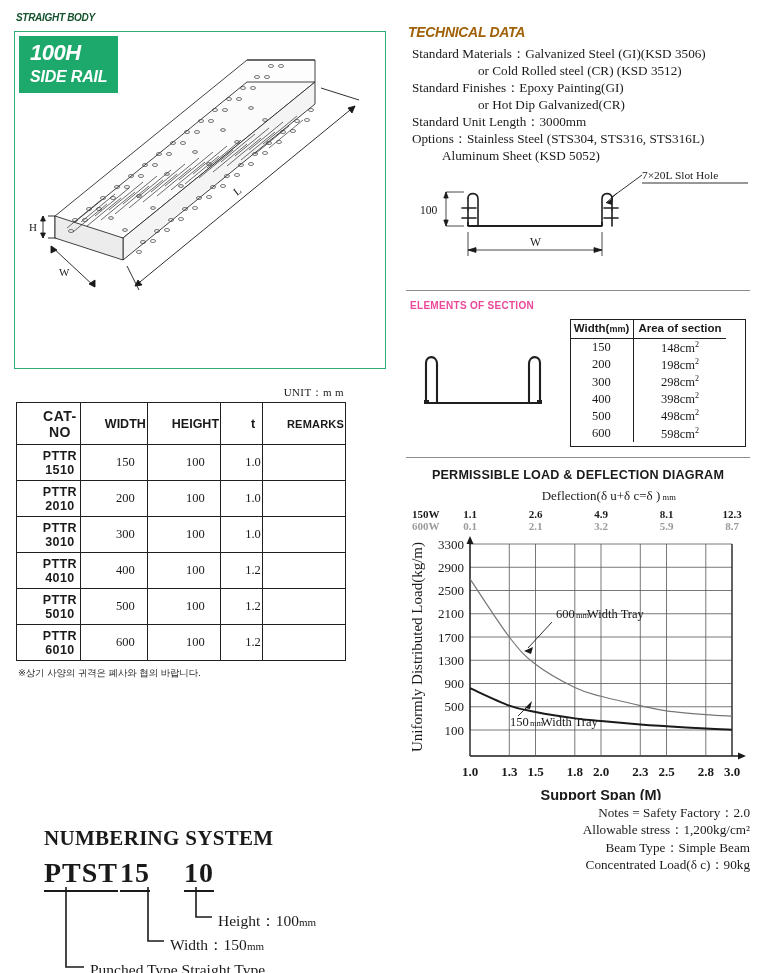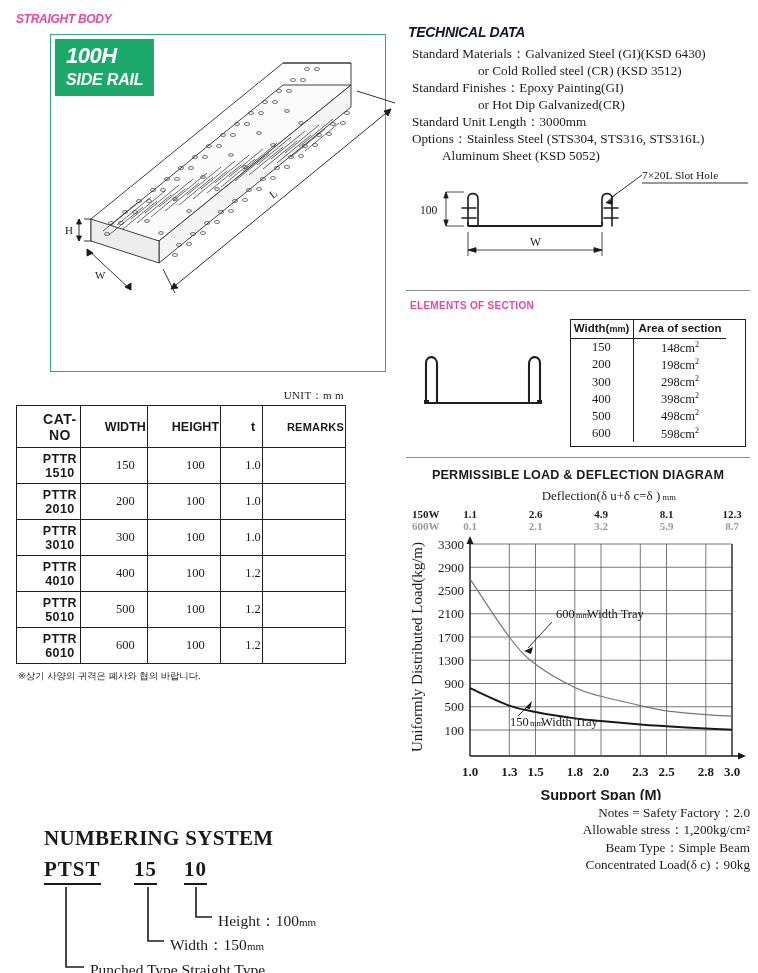--- a/index.html
+++ b/index.html
@@ -20,31 +20,30 @@
     font-weight: bold;
     font-style: italic;
     letter-spacing: -0.3px;
   }
   .rule { height: 1px; background: #8d8d8d; }
 
   
   .left { position: absolute; left: 14px; top: 12px; width: 372px; }
 
   #straight-body-title {
-    color: #ec4899;
-    font-size: 12px;
+    color: #14532d;
+    font-size: 10px;
     margin: 0 0 8px 2px;
   }
 
   .illus-panel {
     position: relative;
     border: 1.2px solid #2fae74;
     height: 338px;
     background: #fff;
-    margin-left: 36px;
   }
   .badge {
     position: absolute; left: 4px; top: 4px;
     background: #1ea96c;
     color: #fff;
     padding: 6px 11px 8px 11px;
     font-family: "Liberation Sans", sans-serif;
     font-style: italic;
     font-weight: bold;
     line-height: 1;
@@ -108,39 +107,39 @@
     font-family: "Liberation Serif", serif;
     font-weight: bold;
     font-size: 21px;
     letter-spacing: 0.3px;
     margin: 0 0 6px 0;
   }
   .ns-code { position: relative; height: 30px; }
   .ns-code span {
     position: absolute;
     font-weight: bold;
-    font-size: 21px;
+    font-size: 28px;
     letter-spacing: 1px;
     border-bottom: 2px solid #1a1a1a;
     padding-bottom: 1px;
   }
   .ns-code .c1 { left: 0; }
-  .ns-code .c2 { left: 90px; }
+  .ns-code .c2 { left: 76px; }
   .ns-code .c3 { left: 140px; }
   .ns-lab {
     position: absolute;
     font-size: 15.5px;
     white-space: nowrap;
   }
   .sm { font-size: 11px; }
 
   
   .right { position: absolute; left: 406px; top: 24px; width: 344px; }
 
-  #technical-data-title { color: #0f172a; font-size: 14px; margin: 0 0 5px 2px; }
+  #technical-data-title { color: #a16207; font-size: 14px; margin: 0 0 5px 2px; }
   .td-lines { font-size: 13.2px; line-height: 1.29; margin-left: 6px; }
   .td-lines div { white-space: nowrap; }
   .ind1 { padding-left: 66px; }
   .ind2 { padding-left: 30px; }
 
   
   .xsec { position: relative; height: 120px; margin-top: 6px; }
 
   #elements-of-section-title {
     font-family: "Liberation Sans", sans-serif;
@@ -466,21 +465,21 @@
       </div>
       <div class="ns-lab" style="left:46px;top:70px">Punched Type Straight Type</div>
     </div>
   </div>
 
   <div class="right">
 
     <div class="sec-head" id="technical-data-title">TECHNICAL DATA</div>
 
     <div class="td-lines">
-      <div>Standard Materials：Galvanized Steel (GI)(KSD 6430)</div>
+      <div>Standard Materials：Galvanized Steel (GI)(KSD 3506)</div>
       <div class="ind1">or Cold Rolled steel (CR) (KSD 3512)</div>
       <div>Standard Finishes：Epoxy Painting(GI)</div>
       <div class="ind1">or Hot Dip Galvanized(CR)</div>
       <div>Standard Unit Length：3000mm</div>
       <div>Options：Stainless Steel (STS304, STS316, STS316L)</div>
       <div class="ind2">Aluminum Sheet (KSD 5052)</div>
     </div>
 
     <div class="xsec">
       <svg width="344" height="118" viewBox="0 0 344 118">

